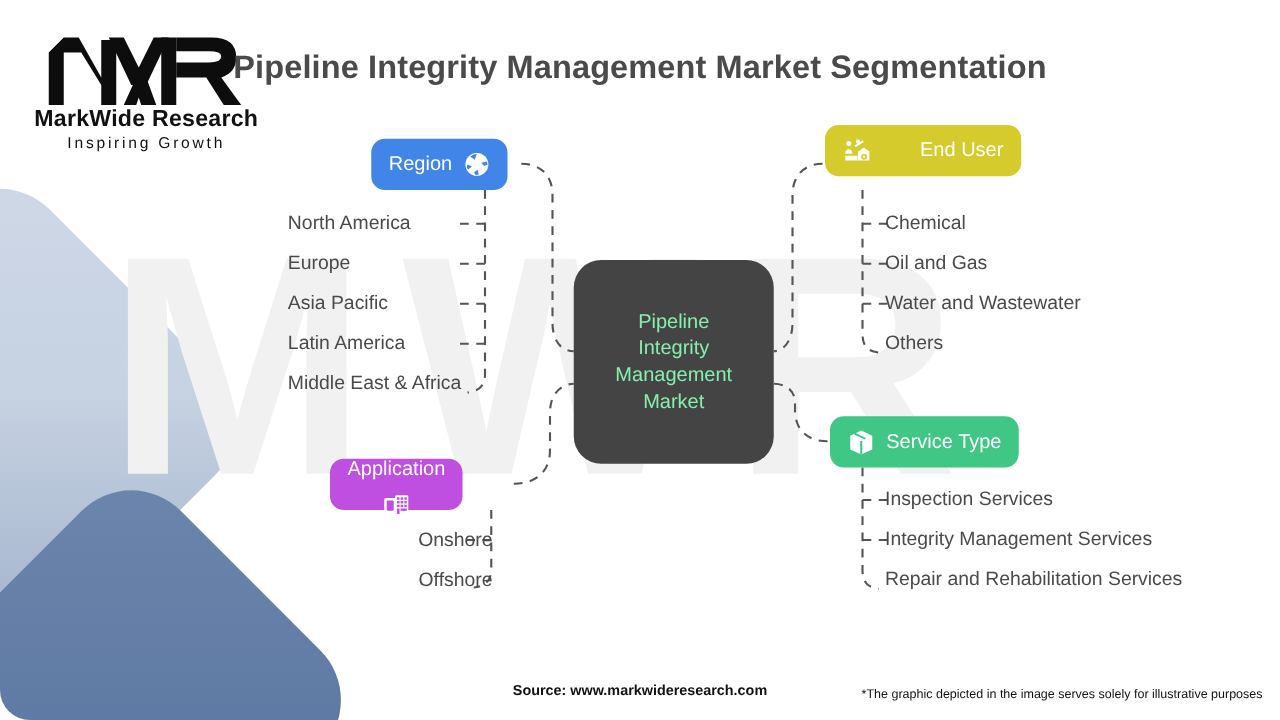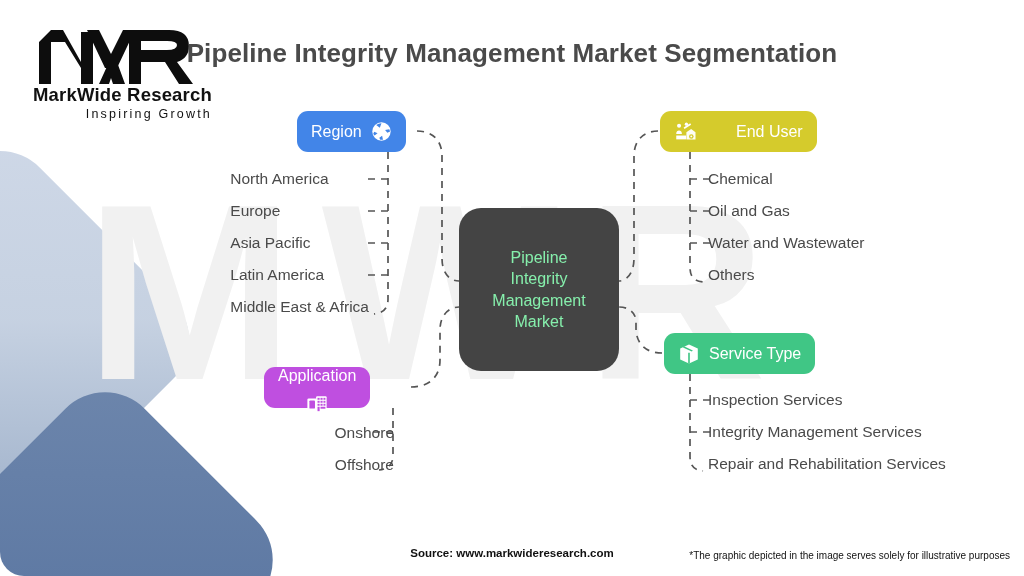--- a/index.html
+++ b/index.html
@@ -38,21 +38,21 @@
     color:#f1f1f1;
     font-size:250px;
     font-weight:bold;
     letter-spacing:28px;
     line-height:235px;
     text-align:center;
     user-select:none;
   }
 
   
-  #logo { position:absolute; left:22px; top:28px; width:190px; z-index:5; text-align:right; }
+  #logo { position:absolute; left:22px; top:28px; width:190px; z-index:5; text-align:center; }
   #logo-mark { display:block; margin:0 auto; }
   #logo-name {
     font-size:18.5px; font-weight:bold; color:#111; letter-spacing:.2px;
     margin-top:-2px;
   }
   #logo-tagline {
     font-size:12.5px; color:#111; letter-spacing:2.2px; margin-top:1px;
   }
 
   
@@ -88,21 +88,21 @@
     padding:0 14px;
     height:41px;
     border-radius:11px;
     color:#ffffff;
     font-size:16px; font-weight:normal;
     white-space:nowrap;
     z-index:4;
   }
   .badge .badge-icon { display:flex; align-items:center; }
   #badge-region      { left:297px; top:111px; background:#4285e8; }
-  #badge-enduser     { left:660px; top:111px; background:#d5cb2c;gap:40px; }
+  #badge-enduser     { left:660px; top:100px; background:#d5cb2c;gap:40px; }
   #badge-application { left:264px; top:367px; background:#bf4fe0;flex-direction:column; }
   #badge-servicetype { left:664px; top:333px; background:#40c685; }
 
   
   .items { position:absolute; z-index:3; color:#4a4a4a; font-size:15.5px; }
   .items .item { height:32px; line-height:32px; white-space:nowrap; }
 
   #items-region      { right:655px; top:163px; }
   #items-application { right:630px; top:417px; text-align:right; }
   #items-enduser     { left:708px; top:163px; text-align:left; }

